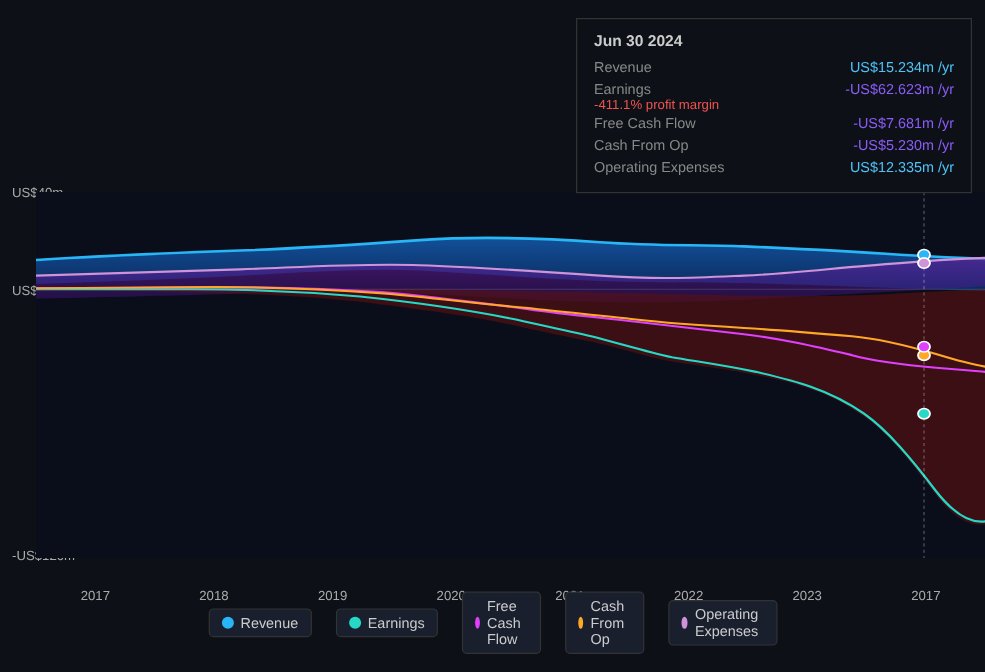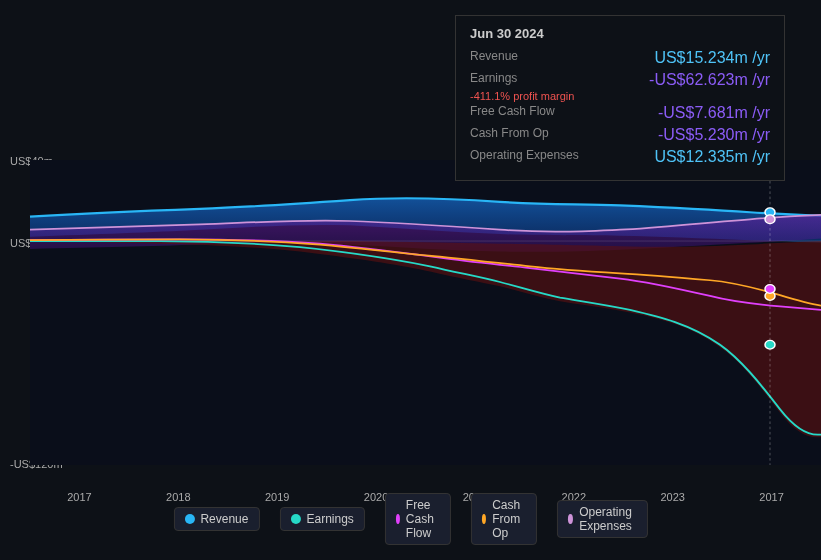--- a/index.html
+++ b/index.html
@@ -9,21 +9,21 @@
       background: #0d1117;
       font-family: Arial, sans-serif;
       overflow: hidden;
       position: relative;
     }
 
     
     .tooltip-box {
       position: absolute;
       top: 15px;
-      right: 36px;
+      right: 11px;
       background: #0d1117;
       border: 1px solid #333;
       padding: 10px 14px;
       width: 330px;
       z-index: 10;
     }
     .tooltip-date {
       color: #ccc;
       font-size: 13px;
       font-weight: bold;
@@ -34,21 +34,21 @@
       justify-content: space-between;
       align-items: flex-start;
       margin-bottom: 4px;
     }
     .tooltip-label {
       color: #888;
       font-size: 12px;
       min-width: 110px;
     }
     .tooltip-value {
-      font-size: 16px;
+      font-size: 12px;
       text-align: center;
     }
     .tooltip-value.blue { color: #4fc3f7; }
     .tooltip-value.red { color: #8b5cf6; }
     .tooltip-margin {
       color: #ef5350;
       font-size: 11px;
       margin-top: -3px;
       margin-bottom: 2px;
     }

